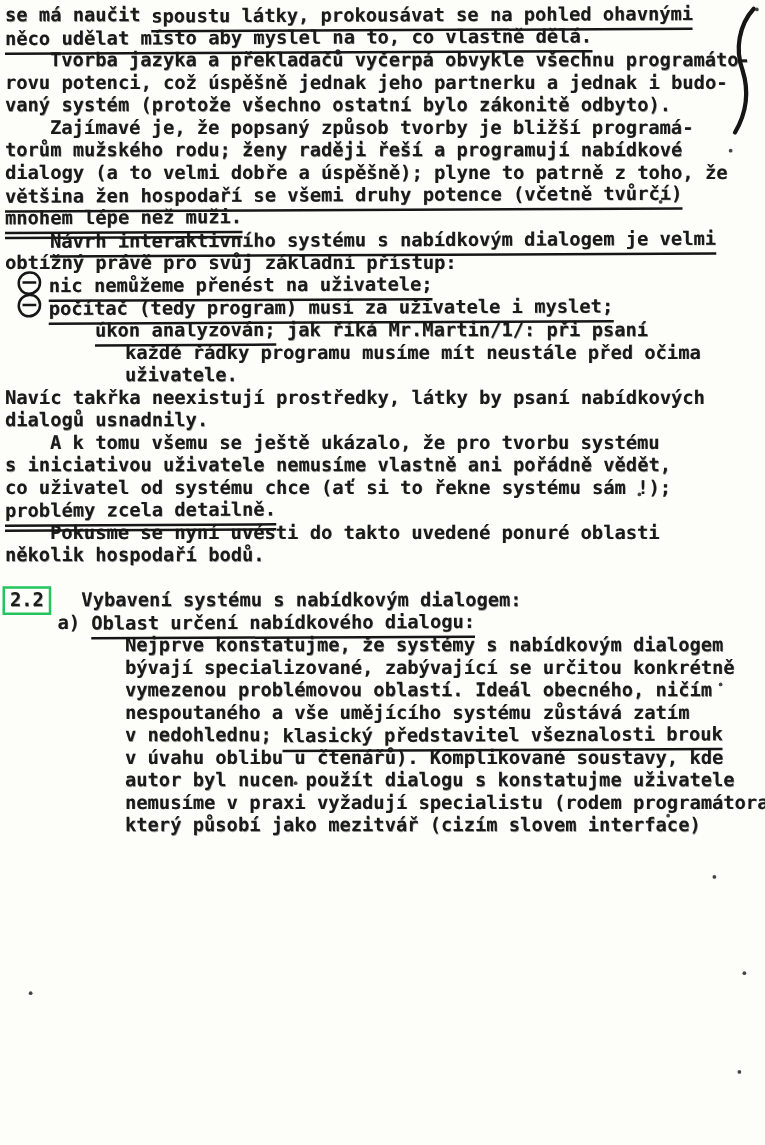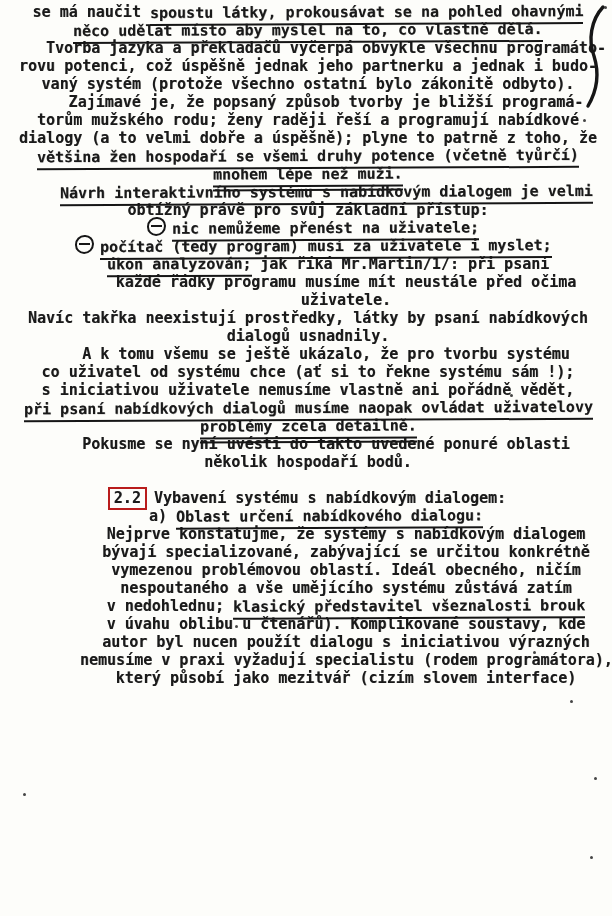--- a/index.html
+++ b/index.html
@@ -12,27 +12,26 @@
     font-weight:bold;
     font-size:15px;
     color:#1a1a1a;
   }
   .doc{position:absolute;top:1px;left:0;right:0;}
   .line{
     height:18px;
     line-height:22.32px;
     white-space:pre;
     text-shadow:0.4px 0.3px 0 rgba(20,20,20,0.45);
-    text-align:center;
   }
   .ind0{padding-left:4px;}
   .ind1{padding-left:40px;}
-  .ind2{padding-left:80px;}
-  .ind3{padding-left:44px;}
-  .ind4{padding-left:20px;}
+  .ind2{padding-left:100px;}
+  .ind3{padding-left:76px;}
+  .ind4{padding-left:46px;}
   .bullet-ind{padding-left:14px;}
   .box-ind{padding-left:2px;}
   .seg{display:inline-block;}
   .u{display:inline-block;border-bottom:2px solid #161616;padding-bottom:0px;margin-bottom:-2px;transform:skewY(-0.25deg);}
   .u2{display:inline-block;border-bottom:6px double #161616;margin-bottom:-6px;transform:skewY(-0.3deg);}
   .bullet{
     display:inline-block;
     width:15px;height:15px;
     border:2px solid #161616;
     border-radius:50% 46% 52% 48%;
@@ -41,23 +40,23 @@
     position:relative;
   }
   .bullet::after{
     content:"";
     position:absolute;
     left:2px;right:2px;top:6px;
     height:2px;background:#161616;
   }
   .numbox{
     display:inline-block;
-    border:2px solid #b91c1c;
+    border:2px solid #22c55e;
     padding:0 4px 1px 4px;
-    margin-right:7px;
+    margin-right:24px;
     line-height:18px;
   }
   .bracket{position:absolute;top:4px;left:583px;}
   .dot{position:absolute;width:3px;height:3px;border-radius:50%;background:#242424;opacity:.85;}
 </style>
 </head>
 <body>
 
 <div class="page">
   <div class="doc">
@@ -74,36 +73,35 @@
       <div class="line ind1"><span class="seg u">Návrh interaktivního systému s nabídkovým dialogem je velmi</span></div>
       <div class="line ind0"><span class="seg">obtížný právě pro svůj základní přístup:</span></div>
       <div class="line bullet-ind"><span class="bullet"></span><span class="seg u">nic nemůžeme přenést na uživatele;</span></div>
       <div class="line bullet-ind"><span class="bullet"></span><span class="seg u">počítač (tedy program) musí za uživatele i myslet;</span></div>
       <div class="line ind3"><span class="seg u">úkon analyzován;</span><span class="seg"> jak říká Mr.Martin/1/: při psaní</span></div>
       <div class="line ind2"><span class="seg">každé řádky programu musíme mít neustále před očima</span></div>
       <div class="line ind2"><span class="seg">uživatele.</span></div>
       <div class="line ind0"><span class="seg">Navíc takřka neexistují prostředky, látky by psaní nabídkových</span></div>
       <div class="line ind0"><span class="seg">dialogů usnadnily.</span></div>
       <div class="line ind1"><span class="seg">A k tomu všemu se ještě ukázalo, že pro tvorbu systému</span></div>
+      <div class="line ind0"><span class="seg">s iniciativou uživatele nemusíme vlastně ani pořádně vědět,</span></div>
       <div class="line ind0"><span class="seg">co uživatel od systému chce (ať si to řekne systému sám !);</span></div>
-      <div class="line ind0"><span class="seg">s iniciativou uživatele nemusíme vlastně ani pořádně vědět,</span></div>
-      <div class="line ind0"><span class="seg u">při psaní nabídkových dialogů musíme naopak ovládat uživatelovy</span></div>
       <div class="line ind0"><span class="seg u2">problémy zcela detailně.</span></div>
       <div class="line ind1"><span class="seg">Pokusme se nyní uvésti do takto uvedené ponuré oblasti</span></div>
       <div class="line ind0"><span class="seg">několik hospodaří bodů.</span></div>
       <div class="line"></div>
       <div class="line box-ind"><span class="numbox">2.2</span><span class="seg">Vybavení systému s nabídkovým dialogem:</span></div>
       <div class="line ind4"><span class="seg">a) </span><span class="seg u">Oblast určení nabídkového dialogu:</span></div>
       <div class="line ind2"><span class="seg">Nejprve konstatujme, že systémy s nabídkovým dialogem</span></div>
       <div class="line ind2"><span class="seg">bývají specializované, zabývající se určitou konkrétně</span></div>
       <div class="line ind2"><span class="seg">vymezenou problémovou oblastí. Ideál obecného, ničím</span></div>
       <div class="line ind2"><span class="seg">nespoutaného a vše umějícího systému zůstává zatím</span></div>
       <div class="line ind2"><span class="seg">v nedohlednu; </span><span class="seg u">klasický představitel všeznalosti brouk</span></div>
       <div class="line ind2"><span class="seg">v úvahu oblibu u čtenářů). Komplikované soustavy, kde</span></div>
-      <div class="line ind2"><span class="seg">autor byl nucen použít dialogu s iniciativou výrazných</span></div>
+      <div class="line ind2"><span class="seg">autor byl nucen použít dialogu s konstatujme uživatele</span></div>
       <div class="line ind2"><span class="seg">nemusíme v praxi vyžadují specialistu (rodem programátora),</span></div>
       <div class="line ind2"><span class="seg">který působí jako mezitvář (cizím slovem interface)</span></div>
     </div>
 
   <svg class="bracket" width="26" height="106" viewBox="0 0 26 106">
     <path d="M20,3 C8,16 5,36 11,52 C16,68 15,85 5,102" fill="none" stroke="#161616" stroke-width="3.4" stroke-linecap="round"></path>
   </svg>
 <span class="dot" style="left: 510px; top: 394px;"></span>
     <span class="dot" style="left: 583px; top: 119px;"></span>
     <span class="dot" style="left: 575px; top: 546px;"></span>

